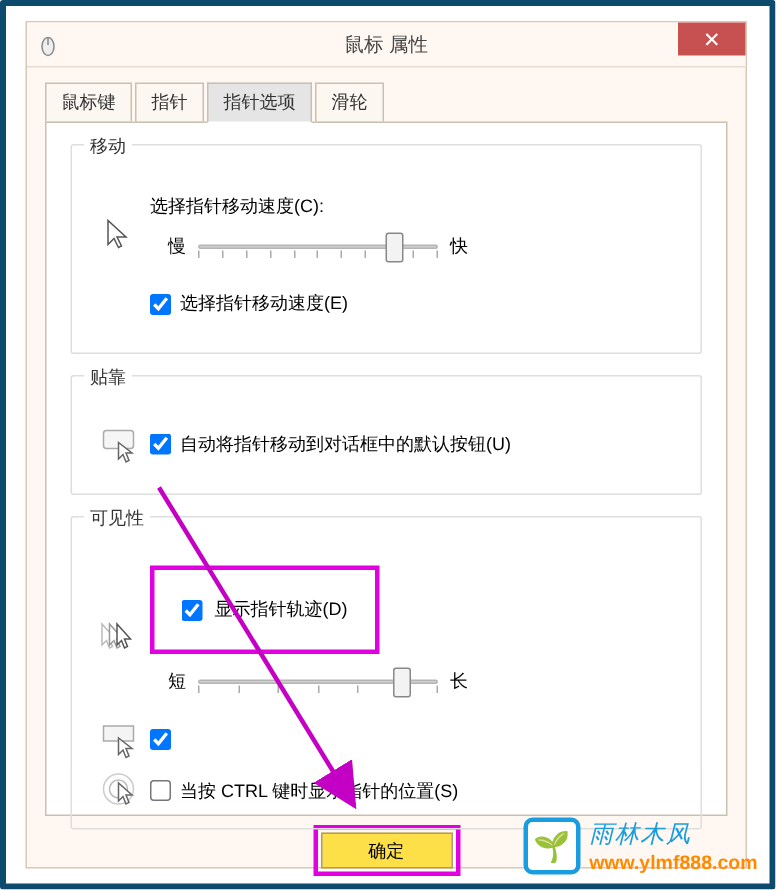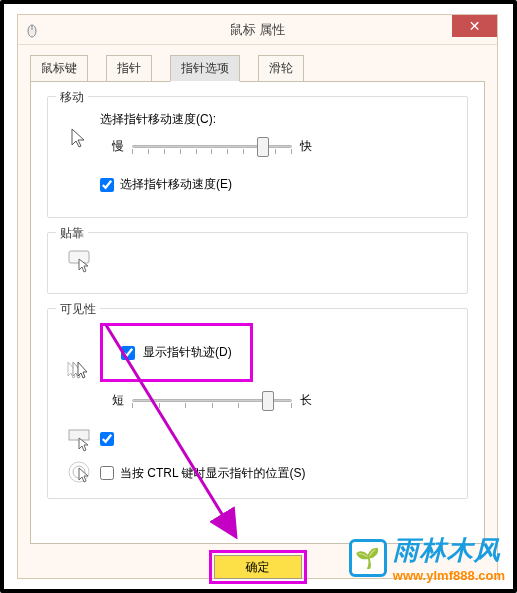--- a/index.html
+++ b/index.html
@@ -1,28 +1,28 @@
 <!DOCTYPE html>
 <html><head>
 <meta charset="utf-8">
 <style>
   * { box-sizing: border-box; margin: 0; padding: 0; }
   body { font-family: "Microsoft YaHei", Tahoma, sans-serif; font-size: 12px; color: #000; background: #fff; width: 517px; }
-  .outer { border: 4px solid #000000; border-radius: 2px; width: 517px; height: 593px; position: relative; background: #fff; }
+  .outer { border: 4px solid #0c4a6e; border-radius: 2px; width: 517px; height: 593px; position: relative; background: #fff; }
   .window { position: absolute; left: 13px; top: 10px; width: 481px; height: 565px; background: #fff8f2; border: 1px solid #d9c8b3; }
   .titlebar { height: 30px; display: flex; align-items: center; position: relative; background: #fff8f2; border-bottom: 1px solid #e6dccf; }
   .titlebar .sysicon { margin-left: 6px; width: 16px; height: 16px; }
   .titlebar .title { position: absolute; left: 50%; transform: translateX(-50%); font-size: 13px; color: #444; }
   .closebtn { position: absolute; right: 0; top: 0; width: 45px; height: 22px; background: #c75151; color: #fff; display: flex; align-items: center; justify-content: center; font-size: 14px; cursor: pointer; }
   .body { padding: 10px 12px 12px 12px; position: relative; }
-  .tabs { display: flex; gap: 16px; }
+  .tabs { display: flex; gap: 0; }
   .tab { border: 1px solid #c9c0b0; border-bottom: 1px solid #c9c0b0; background: #fdf7f1; padding: 4px 10px; font-size: 12px; color: #333; cursor: pointer; margin-right: 2px; }
   .tab.active { background: #e5e5e5; border-bottom: 1px solid #fff; position: relative; z-index: 2; }
   .tabpanel { border: 1px solid #c9c0b0; background: #fff; margin-top: -1px; padding: 14px 16px 16px 16px; height: 463px; position: relative; }
-  .group { position: relative; border: 1px solid #dedede; border-radius: 2px; padding: 14px 12px 12px 12px; margin-bottom: 14px; }
+  .group { position: relative; border: 1px solid #dedede; border-radius: 2px; padding: 32px 12px 12px 12px; margin-bottom: 14px; }
   .group.last { margin-bottom: 0; }
   .group-title { position: absolute; top: -8px; left: 8px; background: #fff; padding: 0 4px; font-size: 12px; color: #333; }
   .row { display: flex; align-items: center; margin-bottom: 8px; }
   .rowicon { width: 40px; display: flex; justify-content: center; align-items: flex-start; }
   .rowcontent { flex: 1; font-size: 12px; color: #000; }
   .sliderrow { display: flex; align-items: center; gap: 8px; margin: 6px 0 6px 12px; }
   .slider { position: relative; width: 160px; height: 24px; }
   .track { position: absolute; top: 11px; left: 0; right: 0; height: 3px; background: #cfcfcf; border: 1px solid #b5b5b5; border-radius: 2px; }
   .ticks { position: absolute; top: 15px; left: 0; right: 0; display: flex; justify-content: space-between; }
   .tick { width: 1px; height: 5px; background: #aaa; }
@@ -30,21 +30,21 @@
   .chk { display: flex; align-items: center; gap: 6px; margin: 4px 0; }
   .chk input { width: 14px; height: 14px; cursor: pointer; }
   .magenta-box { border: 3px solid #e000e0; padding: 0px; display: inline-block; }
   .buttons { text-align: center; margin-top: 6px; }
   .okbtn { display: inline-block; border: 3px solid #e000e0; padding: 2px; }
   .okbtn button { width: 88px; height: 24px; background: #fde047; border: 1px solid #a99a85; cursor: pointer; font-size: 12px; }
   svg.arrow { position: absolute; left: 0; top: 0; pointer-events: none; }
   .watermark { position: absolute; right: 8px; bottom: 6px; display: flex; align-items: center; gap: 6px; }
   .wm-icon { width: 38px; height: 38px; border: 3px solid #1a9de0; border-radius: 6px; background: #fff; display: flex; align-items: center; justify-content: center; font-size: 20px; }
   .wm-text { display: flex; flex-direction: column; }
-  .wm-cn { font-size: 26px; font-weight: bold; color: #1a9de0; font-style: italic; letter-spacing: 1px; }
+  .wm-cn { font-size: 16px; font-weight: normal; color: #1a9de0; font-style: italic; letter-spacing: 1px; }
   .wm-url { font-size: 13px; font-weight: bold; color: #ff8a00; }
 </style>
 </head>
 <body>
 
 <div class="outer">
   <div class="window">
     <div class="titlebar">
       <svg class="sysicon" viewBox="0 0 16 16">
           <ellipse cx="8" cy="9" rx="4" ry="6" fill="#eee" stroke="#888"></ellipse>
@@ -106,20 +106,26 @@
         </div>
 
         <div class="group">
           <div class="group-title">贴靠</div>
           <div class="row">
             <div class="rowicon">
               <svg width="26" height="26">
                   <rect x="2" y="4" width="20" height="12" rx="2" fill="#f6f6f6" stroke="#aaa"></rect>
                   <path d="M12 12 L12 23 L15 20 L17 25 L19 24 L17 19 L21 19 Z" fill="#fff" stroke="#666"></path>
                 </svg>
+            </div>
+            <div class="rowcontent">
+              <label class="chk">
+                <input type="checkbox" checked="" style="">
+                <span>自动将指针移动到对话框中的默认按钮(U)</span>
+              </label>
             </div>
           </div>
         </div>
 
         <div class="group last">
           <div class="group-title">可见性</div>
 
           <div class="row">
             <div class="rowicon">
               <svg width="28" height="24">

